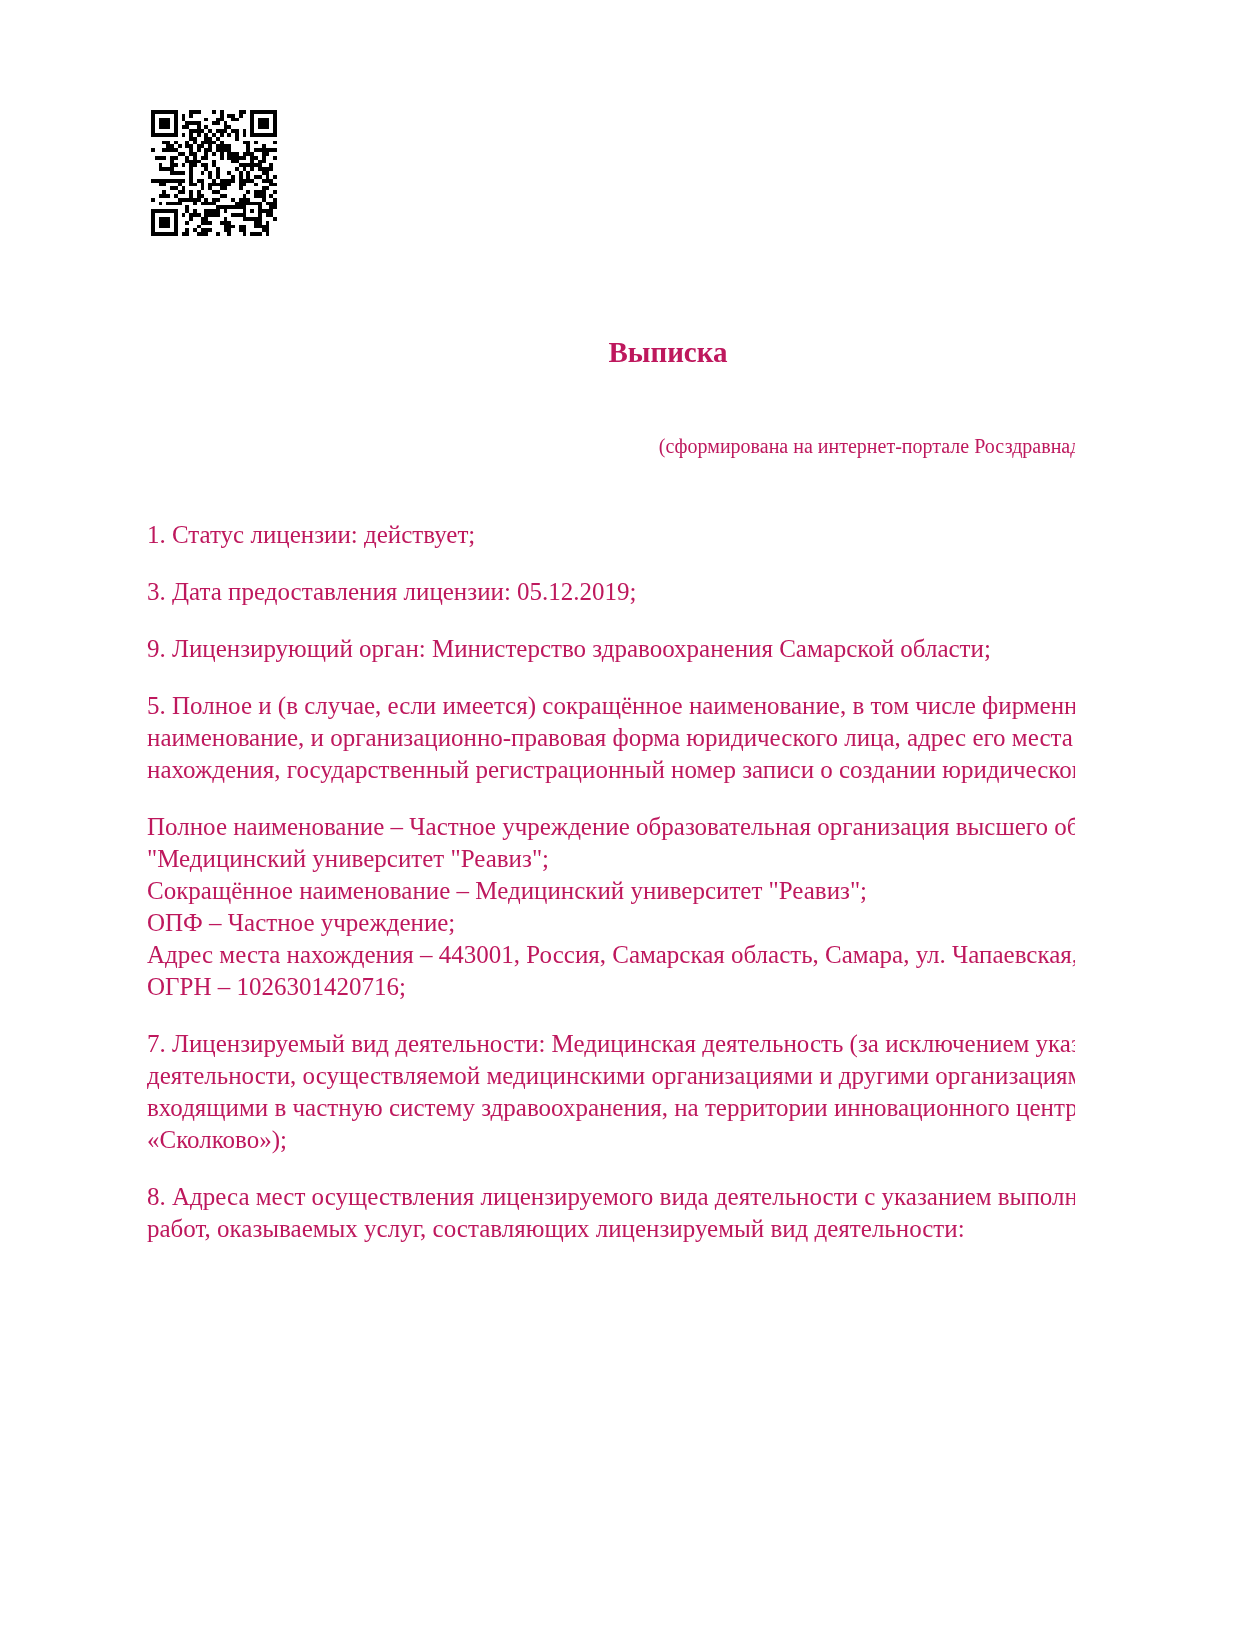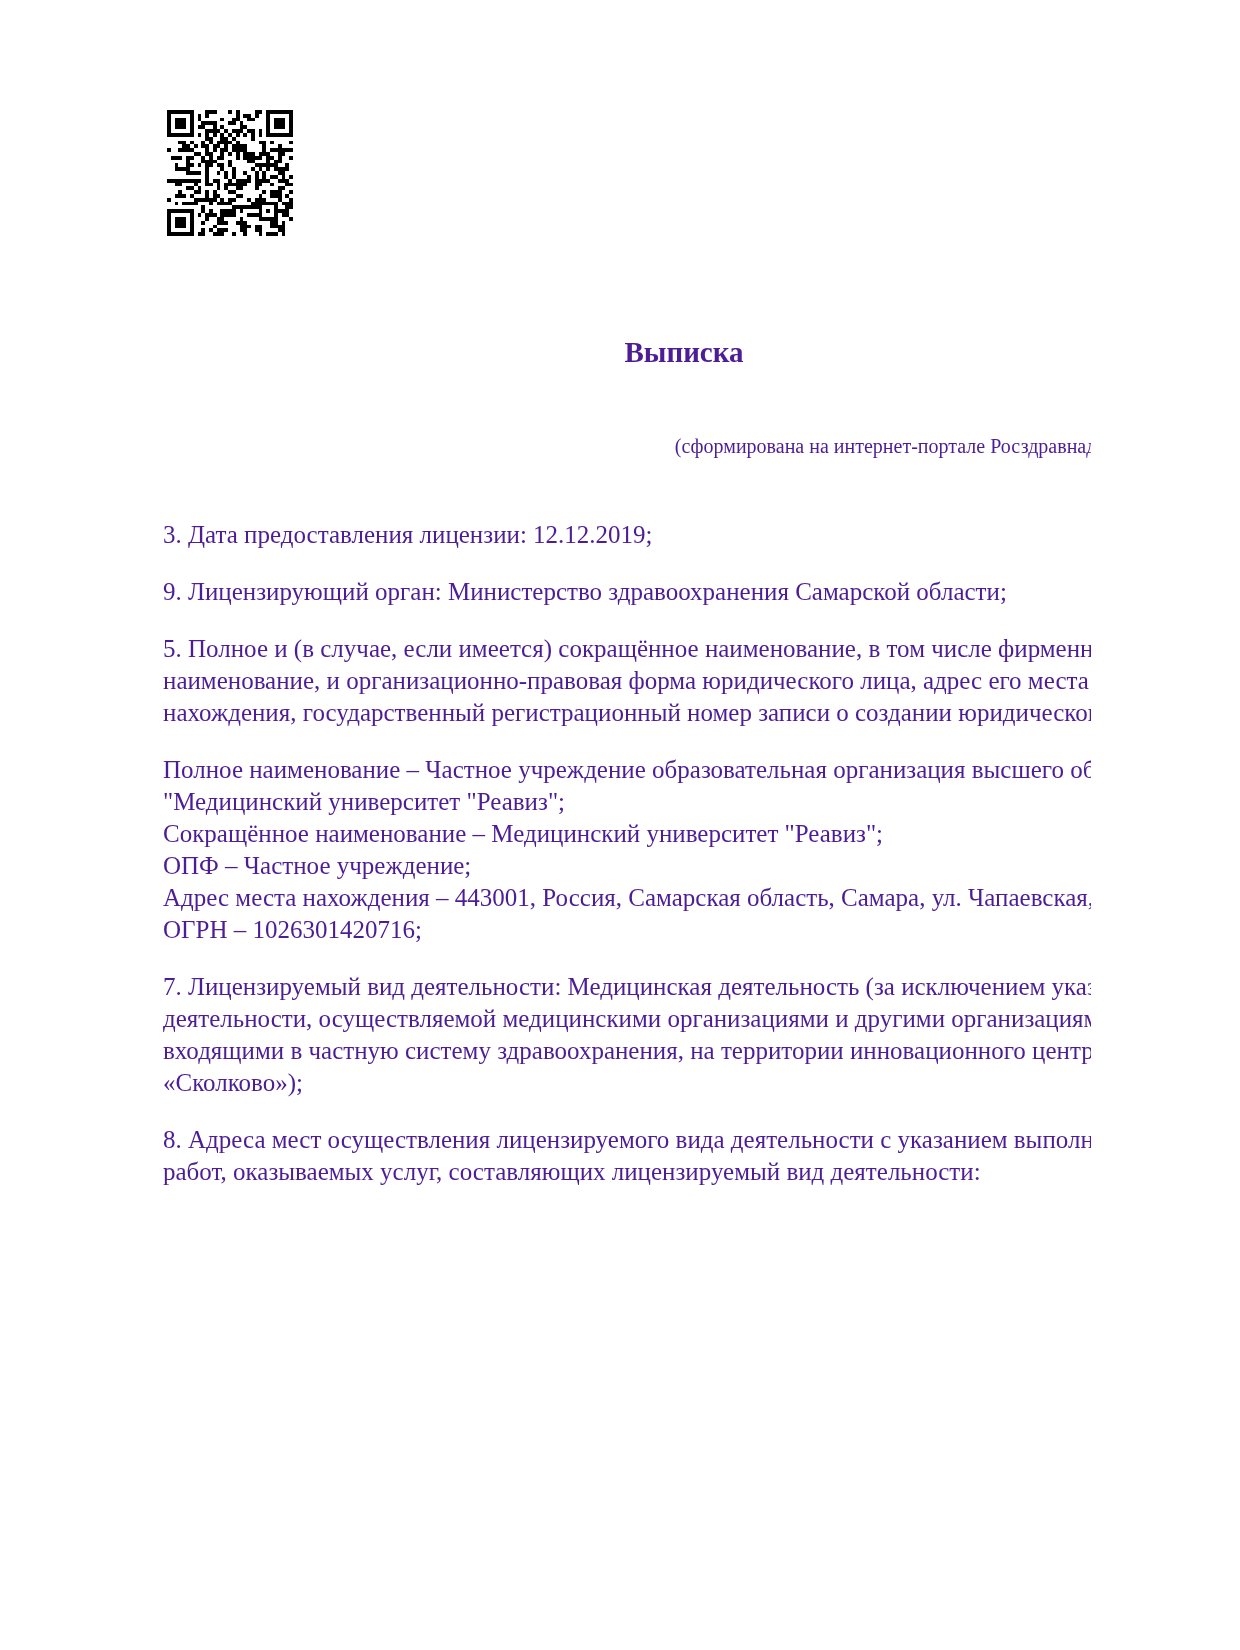--- a/index.html
+++ b/index.html
@@ -6,23 +6,22 @@
     margin: 0;
     padding: 0;
     background: #ffffff;
   }
   .page {
     position: relative;
     width: 1075px;
     height: 1650px;
     background: #ffffff;
     font-family: "Liberation Serif", "DejaVu Serif", serif;
-    color: #4c1d95;
+    color: #be185d;
     overflow: hidden;
-    margin-left: 16px;
   }
   .qr {
     position: absolute;
     left: 151px;
     top: 110px;
     width: 126px;
     height: 126px;
   }
   .title-block {
     position: absolute;
@@ -67,21 +66,22 @@
     <path id="qr-modules" fill="#000000" d="M0 0h1v1h-1zM1 0h1v1h-1zM2 0h1v1h-1zM3 0h1v1h-1zM4 0h1v1h-1zM5 0h1v1h-1zM6 0h1v1h-1zM10 0h1v1h-1zM11 0h1v1h-1zM12 0h1v1h-1zM16 0h1v1h-1zM18 0h1v1h-1zM23 0h1v1h-1zM24 0h1v1h-1zM26 0h1v1h-1zM27 0h1v1h-1zM28 0h1v1h-1zM29 0h1v1h-1zM30 0h1v1h-1zM31 0h1v1h-1zM32 0h1v1h-1zM0 1h1v1h-1zM6 1h1v1h-1zM8 1h1v1h-1zM10 1h1v1h-1zM18 1h1v1h-1zM20 1h1v1h-1zM21 1h1v1h-1zM23 1h1v1h-1zM26 1h1v1h-1zM32 1h1v1h-1zM0 2h1v1h-1zM2 2h1v1h-1zM3 2h1v1h-1zM4 2h1v1h-1zM6 2h1v1h-1zM8 2h1v1h-1zM14 2h1v1h-1zM17 2h1v1h-1zM18 2h1v1h-1zM21 2h1v1h-1zM22 2h1v1h-1zM26 2h1v1h-1zM28 2h1v1h-1zM29 2h1v1h-1zM30 2h1v1h-1zM32 2h1v1h-1zM0 3h1v1h-1zM2 3h1v1h-1zM3 3h1v1h-1zM4 3h1v1h-1zM6 3h1v1h-1zM9 3h1v1h-1zM10 3h1v1h-1zM11 3h1v1h-1zM12 3h1v1h-1zM16 3h1v1h-1zM17 3h1v1h-1zM19 3h1v1h-1zM26 3h1v1h-1zM28 3h1v1h-1zM29 3h1v1h-1zM30 3h1v1h-1zM32 3h1v1h-1zM0 4h1v1h-1zM2 4h1v1h-1zM3 4h1v1h-1zM4 4h1v1h-1zM6 4h1v1h-1zM8 4h1v1h-1zM9 4h1v1h-1zM12 4h1v1h-1zM14 4h1v1h-1zM19 4h1v1h-1zM20 4h1v1h-1zM26 4h1v1h-1zM28 4h1v1h-1zM29 4h1v1h-1zM30 4h1v1h-1zM32 4h1v1h-1zM0 5h1v1h-1zM6 5h1v1h-1zM10 5h1v1h-1zM11 5h1v1h-1zM12 5h1v1h-1zM13 5h1v1h-1zM15 5h1v1h-1zM17 5h1v1h-1zM18 5h1v1h-1zM19 5h1v1h-1zM21 5h1v1h-1zM22 5h1v1h-1zM24 5h1v1h-1zM26 5h1v1h-1zM32 5h1v1h-1zM0 6h1v1h-1zM1 6h1v1h-1zM2 6h1v1h-1zM3 6h1v1h-1zM4 6h1v1h-1zM5 6h1v1h-1zM6 6h1v1h-1zM8 6h1v1h-1zM10 6h1v1h-1zM12 6h1v1h-1zM14 6h1v1h-1zM16 6h1v1h-1zM18 6h1v1h-1zM20 6h1v1h-1zM22 6h1v1h-1zM24 6h1v1h-1zM26 6h1v1h-1zM27 6h1v1h-1zM28 6h1v1h-1zM29 6h1v1h-1zM30 6h1v1h-1zM31 6h1v1h-1zM32 6h1v1h-1zM10 7h1v1h-1zM11 7h1v1h-1zM14 7h1v1h-1zM15 7h1v1h-1zM17 7h1v1h-1zM22 7h1v1h-1zM3 8h1v1h-1zM4 8h1v1h-1zM6 8h1v1h-1zM9 8h1v1h-1zM11 8h1v1h-1zM13 8h1v1h-1zM14 8h1v1h-1zM15 8h1v1h-1zM16 8h1v1h-1zM18 8h1v1h-1zM24 8h1v1h-1zM25 8h1v1h-1zM27 8h1v1h-1zM32 8h1v1h-1zM4 9h1v1h-1zM5 9h1v1h-1zM7 9h1v1h-1zM9 9h1v1h-1zM10 9h1v1h-1zM12 9h1v1h-1zM13 9h1v1h-1zM15 9h1v1h-1zM17 9h1v1h-1zM18 9h1v1h-1zM19 9h1v1h-1zM20 9h1v1h-1zM25 9h1v1h-1zM29 9h1v1h-1zM0 10h1v1h-1zM3 10h1v1h-1zM4 10h1v1h-1zM5 10h1v1h-1zM6 10h1v1h-1zM10 10h1v1h-1zM12 10h1v1h-1zM14 10h1v1h-1zM15 10h1v1h-1zM17 10h1v1h-1zM18 10h1v1h-1zM19 10h1v1h-1zM20 10h1v1h-1zM25 10h1v1h-1zM27 10h1v1h-1zM28 10h1v1h-1zM29 10h1v1h-1zM30 10h1v1h-1zM31 10h1v1h-1zM32 10h1v1h-1zM7 11h1v1h-1zM8 11h1v1h-1zM10 11h1v1h-1zM11 11h1v1h-1zM14 11h1v1h-1zM16 11h1v1h-1zM18 11h1v1h-1zM20 11h1v1h-1zM21 11h1v1h-1zM22 11h1v1h-1zM24 11h1v1h-1zM25 11h1v1h-1zM26 11h1v1h-1zM29 11h1v1h-1zM30 11h1v1h-1zM1 12h1v1h-1zM2 12h1v1h-1zM3 12h1v1h-1zM5 12h1v1h-1zM6 12h1v1h-1zM9 12h1v1h-1zM11 12h1v1h-1zM13 12h1v1h-1zM14 12h1v1h-1zM18 12h1v1h-1zM20 12h1v1h-1zM21 12h1v1h-1zM22 12h1v1h-1zM23 12h1v1h-1zM24 12h1v1h-1zM26 12h1v1h-1zM27 12h1v1h-1zM29 12h1v1h-1zM32 12h1v1h-1zM5 13h1v1h-1zM9 13h1v1h-1zM10 13h1v1h-1zM11 13h1v1h-1zM12 13h1v1h-1zM16 13h1v1h-1zM21 13h1v1h-1zM22 13h1v1h-1zM26 13h1v1h-1zM28 13h1v1h-1zM29 13h1v1h-1zM2 14h1v1h-1zM5 14h1v1h-1zM6 14h1v1h-1zM8 14h1v1h-1zM10 14h1v1h-1zM11 14h1v1h-1zM13 14h1v1h-1zM14 14h1v1h-1zM16 14h1v1h-1zM23 14h1v1h-1zM24 14h1v1h-1zM25 14h1v1h-1zM26 14h1v1h-1zM27 14h1v1h-1zM28 14h1v1h-1zM31 14h1v1h-1zM2 15h1v1h-1zM3 15h1v1h-1zM4 15h1v1h-1zM5 15h1v1h-1zM10 15h1v1h-1zM14 15h1v1h-1zM17 15h1v1h-1zM22 15h1v1h-1zM24 15h1v1h-1zM26 15h1v1h-1zM28 15h1v1h-1zM29 15h1v1h-1zM30 15h1v1h-1zM31 15h1v1h-1zM5 16h1v1h-1zM6 16h1v1h-1zM7 16h1v1h-1zM8 16h1v1h-1zM10 16h1v1h-1zM13 16h1v1h-1zM15 16h1v1h-1zM17 16h1v1h-1zM20 16h1v1h-1zM23 16h1v1h-1zM25 16h1v1h-1zM29 16h1v1h-1zM30 16h1v1h-1zM10 17h1v1h-1zM15 17h1v1h-1zM17 17h1v1h-1zM21 17h1v1h-1zM23 17h1v1h-1zM25 17h1v1h-1zM27 17h1v1h-1zM28 17h1v1h-1zM30 17h1v1h-1zM32 17h1v1h-1zM0 18h1v1h-1zM1 18h1v1h-1zM2 18h1v1h-1zM3 18h1v1h-1zM4 18h1v1h-1zM5 18h1v1h-1zM6 18h1v1h-1zM7 18h1v1h-1zM8 18h1v1h-1zM10 18h1v1h-1zM12 18h1v1h-1zM13 18h1v1h-1zM16 18h1v1h-1zM18 18h1v1h-1zM19 18h1v1h-1zM20 18h1v1h-1zM21 18h1v1h-1zM23 18h1v1h-1zM24 18h1v1h-1zM25 18h1v1h-1zM26 18h1v1h-1zM29 18h1v1h-1zM30 18h1v1h-1zM31 18h1v1h-1zM2 19h1v1h-1zM3 19h1v1h-1zM7 19h1v1h-1zM10 19h1v1h-1zM11 19h1v1h-1zM13 19h1v1h-1zM15 19h1v1h-1zM16 19h1v1h-1zM17 19h1v1h-1zM18 19h1v1h-1zM19 19h1v1h-1zM20 19h1v1h-1zM23 19h1v1h-1zM24 19h1v1h-1zM27 19h1v1h-1zM31 19h1v1h-1zM32 19h1v1h-1zM5 20h1v1h-1zM6 20h1v1h-1zM8 20h1v1h-1zM13 20h1v1h-1zM15 20h1v1h-1zM18 20h1v1h-1zM19 20h1v1h-1zM23 20h1v1h-1zM29 20h1v1h-1zM30 20h1v1h-1zM3 21h1v1h-1zM7 21h1v1h-1zM8 21h1v1h-1zM10 21h1v1h-1zM12 21h1v1h-1zM16 21h1v1h-1zM17 21h1v1h-1zM25 21h1v1h-1zM27 21h1v1h-1zM28 21h1v1h-1zM29 21h1v1h-1zM32 21h1v1h-1zM2 22h1v1h-1zM3 22h1v1h-1zM4 22h1v1h-1zM6 22h1v1h-1zM10 22h1v1h-1zM12 22h1v1h-1zM13 22h1v1h-1zM18 22h1v1h-1zM19 22h1v1h-1zM24 22h1v1h-1zM27 22h1v1h-1zM28 22h1v1h-1zM29 22h1v1h-1zM31 22h1v1h-1zM0 23h1v1h-1zM7 23h1v1h-1zM8 23h1v1h-1zM9 23h1v1h-1zM10 23h1v1h-1zM11 23h1v1h-1zM12 23h1v1h-1zM14 23h1v1h-1zM16 23h1v1h-1zM17 23h1v1h-1zM21 23h1v1h-1zM23 23h1v1h-1zM24 23h1v1h-1zM25 23h1v1h-1zM29 23h1v1h-1zM32 23h1v1h-1zM2 24h1v1h-1zM4 24h1v1h-1zM5 24h1v1h-1zM6 24h1v1h-1zM7 24h1v1h-1zM11 24h1v1h-1zM13 24h1v1h-1zM14 24h1v1h-1zM15 24h1v1h-1zM16 24h1v1h-1zM22 24h1v1h-1zM23 24h1v1h-1zM24 24h1v1h-1zM25 24h1v1h-1zM26 24h1v1h-1zM27 24h1v1h-1zM28 24h1v1h-1zM30 24h1v1h-1zM31 24h1v1h-1zM32 24h1v1h-1zM9 25h1v1h-1zM17 25h1v1h-1zM18 25h1v1h-1zM19 25h1v1h-1zM20 25h1v1h-1zM21 25h1v1h-1zM22 25h1v1h-1zM23 25h1v1h-1zM24 25h1v1h-1zM28 25h1v1h-1zM31 25h1v1h-1zM32 25h1v1h-1zM0 26h1v1h-1zM1 26h1v1h-1zM2 26h1v1h-1zM3 26h1v1h-1zM4 26h1v1h-1zM5 26h1v1h-1zM6 26h1v1h-1zM9 26h1v1h-1zM11 26h1v1h-1zM14 26h1v1h-1zM15 26h1v1h-1zM16 26h1v1h-1zM17 26h1v1h-1zM19 26h1v1h-1zM24 26h1v1h-1zM26 26h1v1h-1zM28 26h1v1h-1zM29 26h1v1h-1zM30 26h1v1h-1zM31 26h1v1h-1zM0 27h1v1h-1zM6 27h1v1h-1zM8 27h1v1h-1zM10 27h1v1h-1zM11 27h1v1h-1zM12 27h1v1h-1zM14 27h1v1h-1zM15 27h1v1h-1zM16 27h1v1h-1zM17 27h1v1h-1zM21 27h1v1h-1zM22 27h1v1h-1zM23 27h1v1h-1zM24 27h1v1h-1zM28 27h1v1h-1zM30 27h1v1h-1zM31 27h1v1h-1zM0 28h1v1h-1zM2 28h1v1h-1zM3 28h1v1h-1zM4 28h1v1h-1zM6 28h1v1h-1zM10 28h1v1h-1zM13 28h1v1h-1zM14 28h1v1h-1zM19 28h1v1h-1zM24 28h1v1h-1zM25 28h1v1h-1zM26 28h1v1h-1zM27 28h1v1h-1zM28 28h1v1h-1zM32 28h1v1h-1zM0 29h1v1h-1zM2 29h1v1h-1zM3 29h1v1h-1zM4 29h1v1h-1zM6 29h1v1h-1zM9 29h1v1h-1zM13 29h1v1h-1zM14 29h1v1h-1zM15 29h1v1h-1zM18 29h1v1h-1zM19 29h1v1h-1zM20 29h1v1h-1zM27 29h1v1h-1zM28 29h1v1h-1zM30 29h1v1h-1zM0 30h1v1h-1zM2 30h1v1h-1zM3 30h1v1h-1zM4 30h1v1h-1zM6 30h1v1h-1zM12 30h1v1h-1zM19 30h1v1h-1zM20 30h1v1h-1zM21 30h1v1h-1zM23 30h1v1h-1zM24 30h1v1h-1zM27 30h1v1h-1zM28 30h1v1h-1zM29 30h1v1h-1zM30 30h1v1h-1zM0 31h1v1h-1zM6 31h1v1h-1zM9 31h1v1h-1zM11 31h1v1h-1zM13 31h1v1h-1zM14 31h1v1h-1zM15 31h1v1h-1zM19 31h1v1h-1zM20 31h1v1h-1zM23 31h1v1h-1zM24 31h1v1h-1zM29 31h1v1h-1zM30 31h1v1h-1zM0 32h1v1h-1zM1 32h1v1h-1zM2 32h1v1h-1zM3 32h1v1h-1zM4 32h1v1h-1zM5 32h1v1h-1zM6 32h1v1h-1zM8 32h1v1h-1zM9 32h1v1h-1zM12 32h1v1h-1zM13 32h1v1h-1zM14 32h1v1h-1zM17 32h1v1h-1zM20 32h1v1h-1zM24 32h1v1h-1zM26 32h1v1h-1zM27 32h1v1h-1zM28 32h1v1h-1zM30 32h1v1h-1z"></path>
   </svg>
 
   <div class="title-block">
     <div>Выписка</div>
   </div>
 
   <div class="gen-note">(сформирована на интернет-портале Росздравнадзора)</div>
 
   <div class="doc-body">
-    <p>3. Дата предоставления лицензии: 12.12.2019;</p>
+    <p>1. Статус лицензии: действует;</p>
+    <p>3. Дата предоставления лицензии: 05.12.2019;</p>
     <p>9. Лицензирующий орган: Министерство здравоохранения Самарской области;</p>
     <p>5. Полное и (в случае, если имеется) сокращённое наименование, в том числе фирменное
 наименование, и организационно-правовая форма юридического лица, адрес его места
 нахождения, государственный регистрационный номер записи о создании юридического лица:</p>
     <p>Полное наименование – Частное учреждение образовательная организация высшего образования
 "Медицинский университет "Реавиз";
 Сокращённое наименование – Медицинский университет "Реавиз";
 ОПФ – Частное учреждение;
 Адрес места нахождения – 443001, Россия, Самарская область, Самара, ул. Чапаевская, д. 227;
 ОГРН – 1026301420716;</p>

